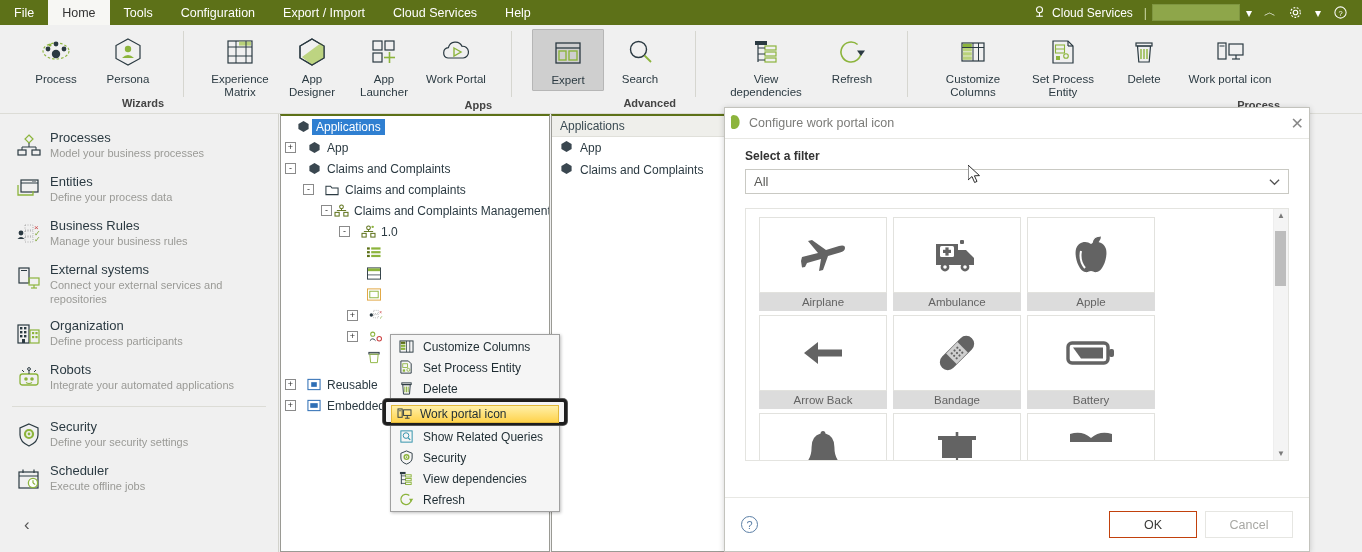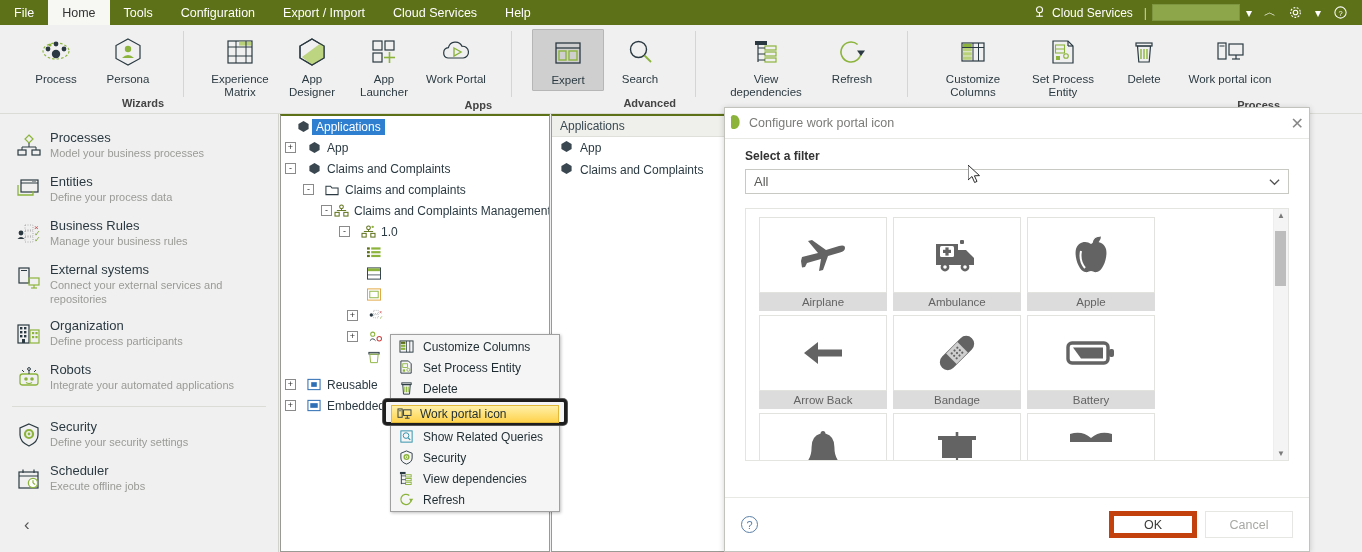--- a/index.html
+++ b/index.html
@@ -177,21 +177,21 @@
     height:54px; border-top:1px solid #e8e8e4; background:#fff;
     display:flex; align-items:center; padding:0 16px;
   }
   .helpdot {
     width:17px; height:17px; border:1px solid #5b7fa6; border-radius:50%;
     color:#5b7fa6; font-size:11px; display:flex; align-items:center; justify-content:center;
   }
   .dlg-foot .sp { flex:1; }
   .dbtn { width:88px; height:27px; font-size:12.5px; display:flex; align-items:center;
           justify-content:center; cursor:default; }
-  .dbtn.ok { border:5px solid #c2410c; background:#fff; color:#3a3a38; }
+  .dbtn.ok { border:1px solid #c2410c; background:#fff; color:#3a3a38; }
   .dbtn.cancel { border:1px solid #e6e6e2; background:#fff; color:#a8a8a4; margin-left:8px; }
   .mouse-cursor { position:absolute; left:968px; top:165px; z-index:60; }
 </style>
 </head>
 <body>
 
 <div class="menubar">
   <div class="mitem">File</div>
   <div class="mitem active">Home</div>
   <div class="mitem">Tools</div>

